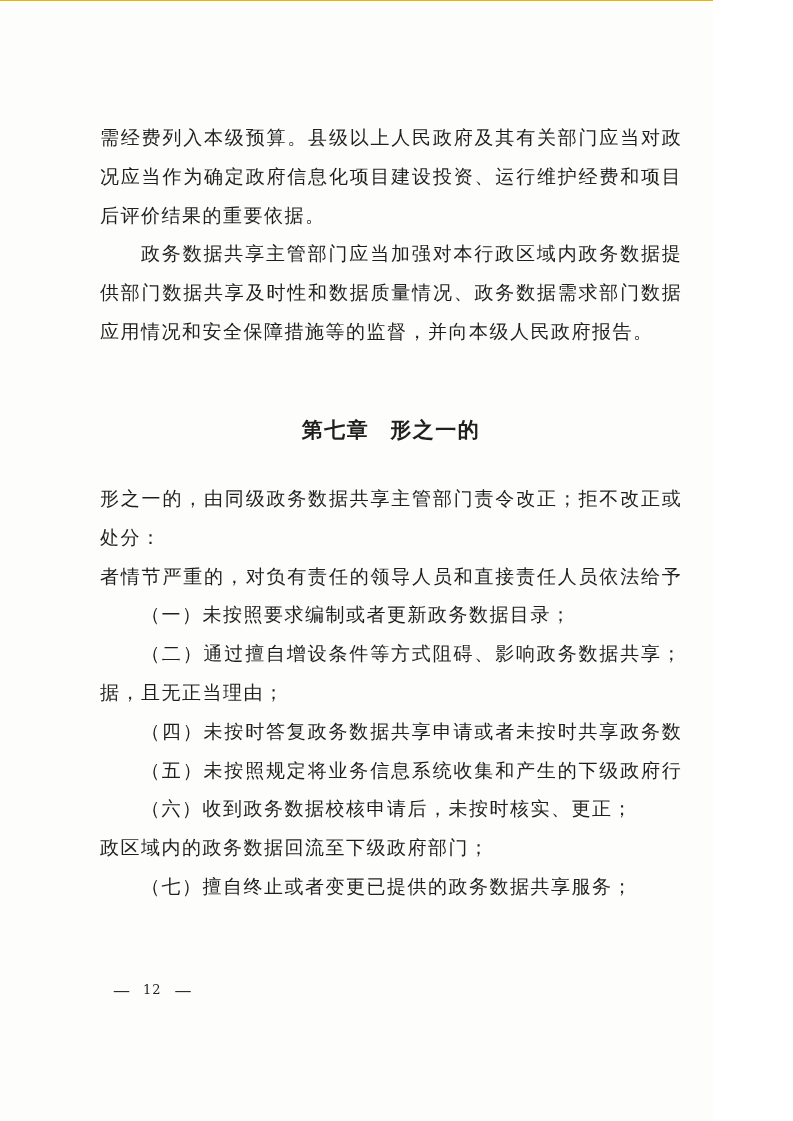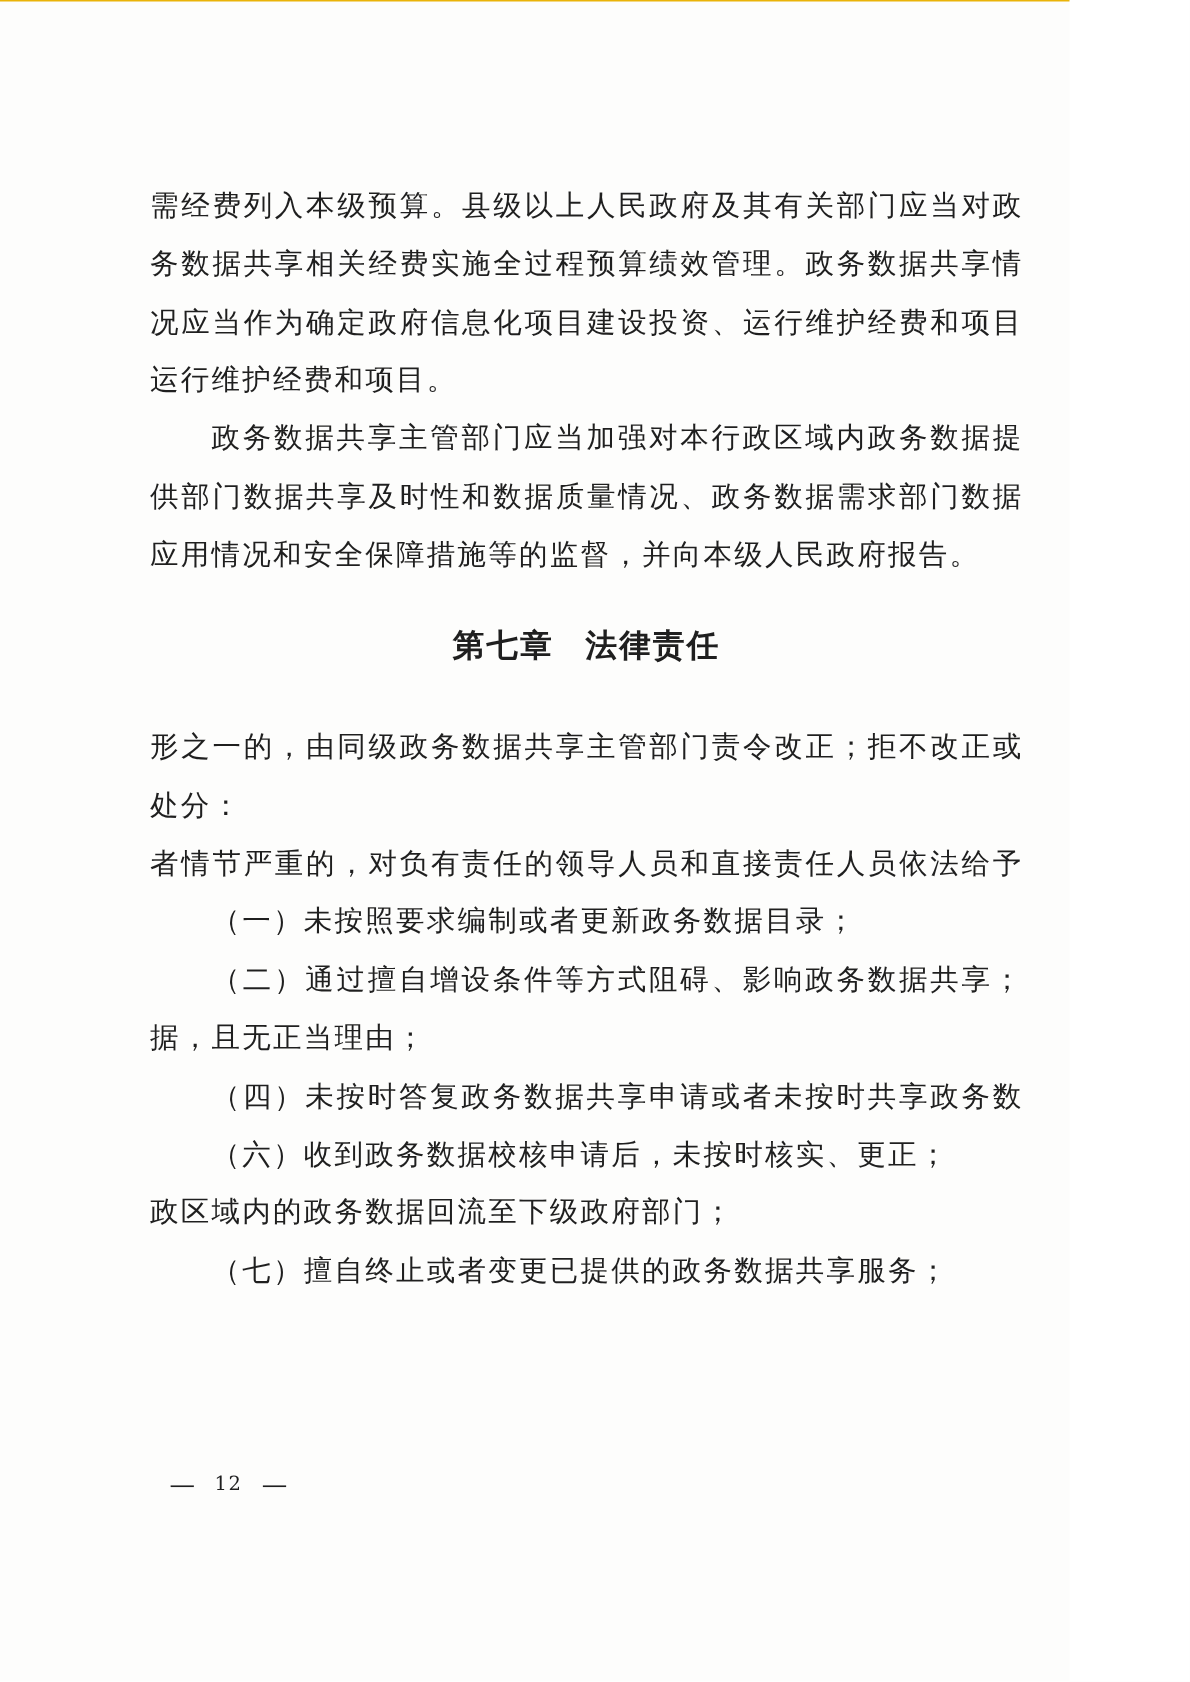--- a/index.html
+++ b/index.html
@@ -84,40 +84,40 @@
     letter-spacing:1px;
   }
 </style>
 </head>
 <body>
 
 <div class="page">
 
   <div class="body-block" id="block-a">
       <div class="line justify">需经费列入本级预算。县级以上人民政府及其有关部门应当对政</div>
-      <div class="line justify">务数据共享相关经费实施全过程预算绩效管理。政务数据共享情</div>
       <div class="line justify">况应当作为确定政府信息化项目建设投资、运行维护经费和项目</div>
-      <div class="line">运行维护经费和项目。</div>
+      <div class="line">后评价结果的重要依据。</div>
       <div class="line indent justify">政务数据共享主管部门应当加强对本行政区域内政务数据提</div>
       <div class="line justify">供部门数据共享及时性和数据质量情况、政务数据需求部门数据</div>
       <div class="line">应用情况和安全保障措施等的监督，并向本级人民政府报告。</div>
     </div>
 
   <div class="chapter-heading">
-    <span>第七章</span><span class="heading-gap"></span><span>法律责任</span>
+    <span>第七章</span><span class="heading-gap"></span><span>形之一的</span>
   </div>
 
   <div class="body-block" id="block-b">
       <div class="line justify">形之一的，由同级政务数据共享主管部门责令改正；拒不改正或</div>
       <div class="line">处分：</div>
       <div class="line justify">者情节严重的，对负有责任的领导人员和直接责任人员依法给予</div>
       <div class="line indent">（一）未按照要求编制或者更新政务数据目录；</div>
       <div class="line indent justify">（二）通过擅自增设条件等方式阻碍、影响政务数据共享；</div>
       <div class="line">据，且无正当理由；</div>
       <div class="line indent justify">（四）未按时答复政务数据共享申请或者未按时共享政务数</div>
+      <div class="line indent justify">（五）未按照规定将业务信息系统收集和产生的下级政府行</div>
       <div class="line indent">（六）收到政务数据校核申请后，未按时核实、更正；</div>
       <div class="line">政区域内的政务数据回流至下级政府部门；</div>
       <div class="line indent">（七）擅自终止或者变更已提供的政务数据共享服务；</div>
     </div>
 
   <div class="page-footer">
     <span>—</span>
     <span class="pagenum">12</span>
     <span>—</span>
   </div>

